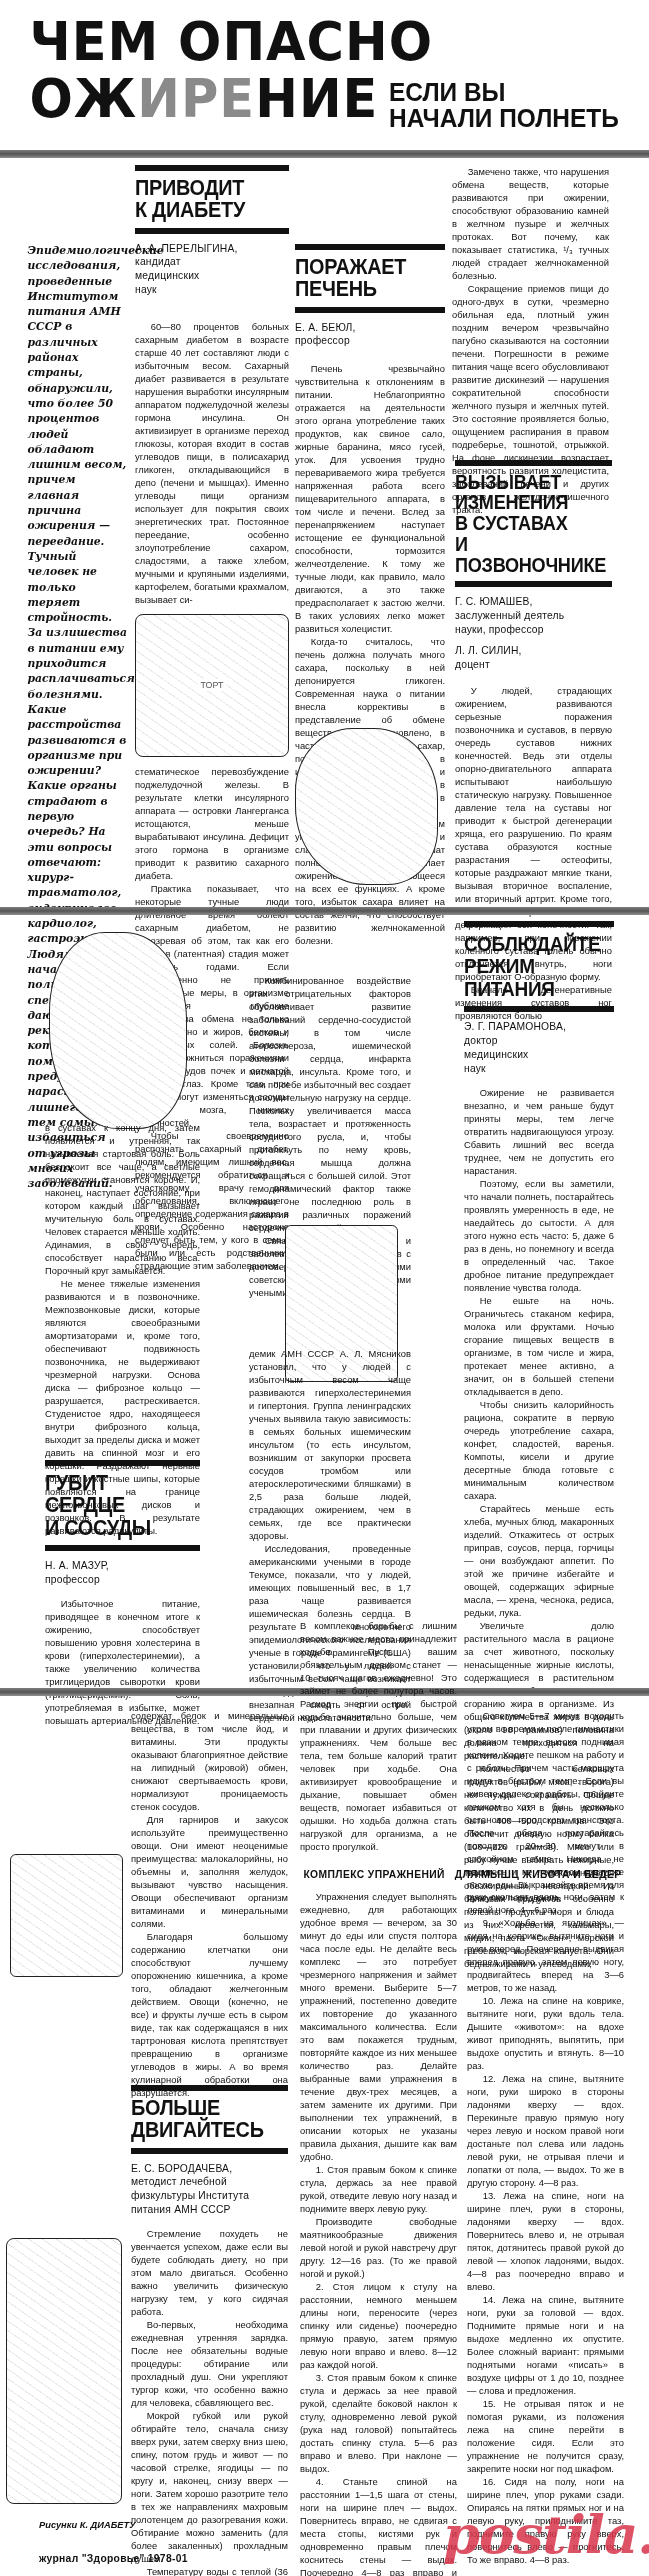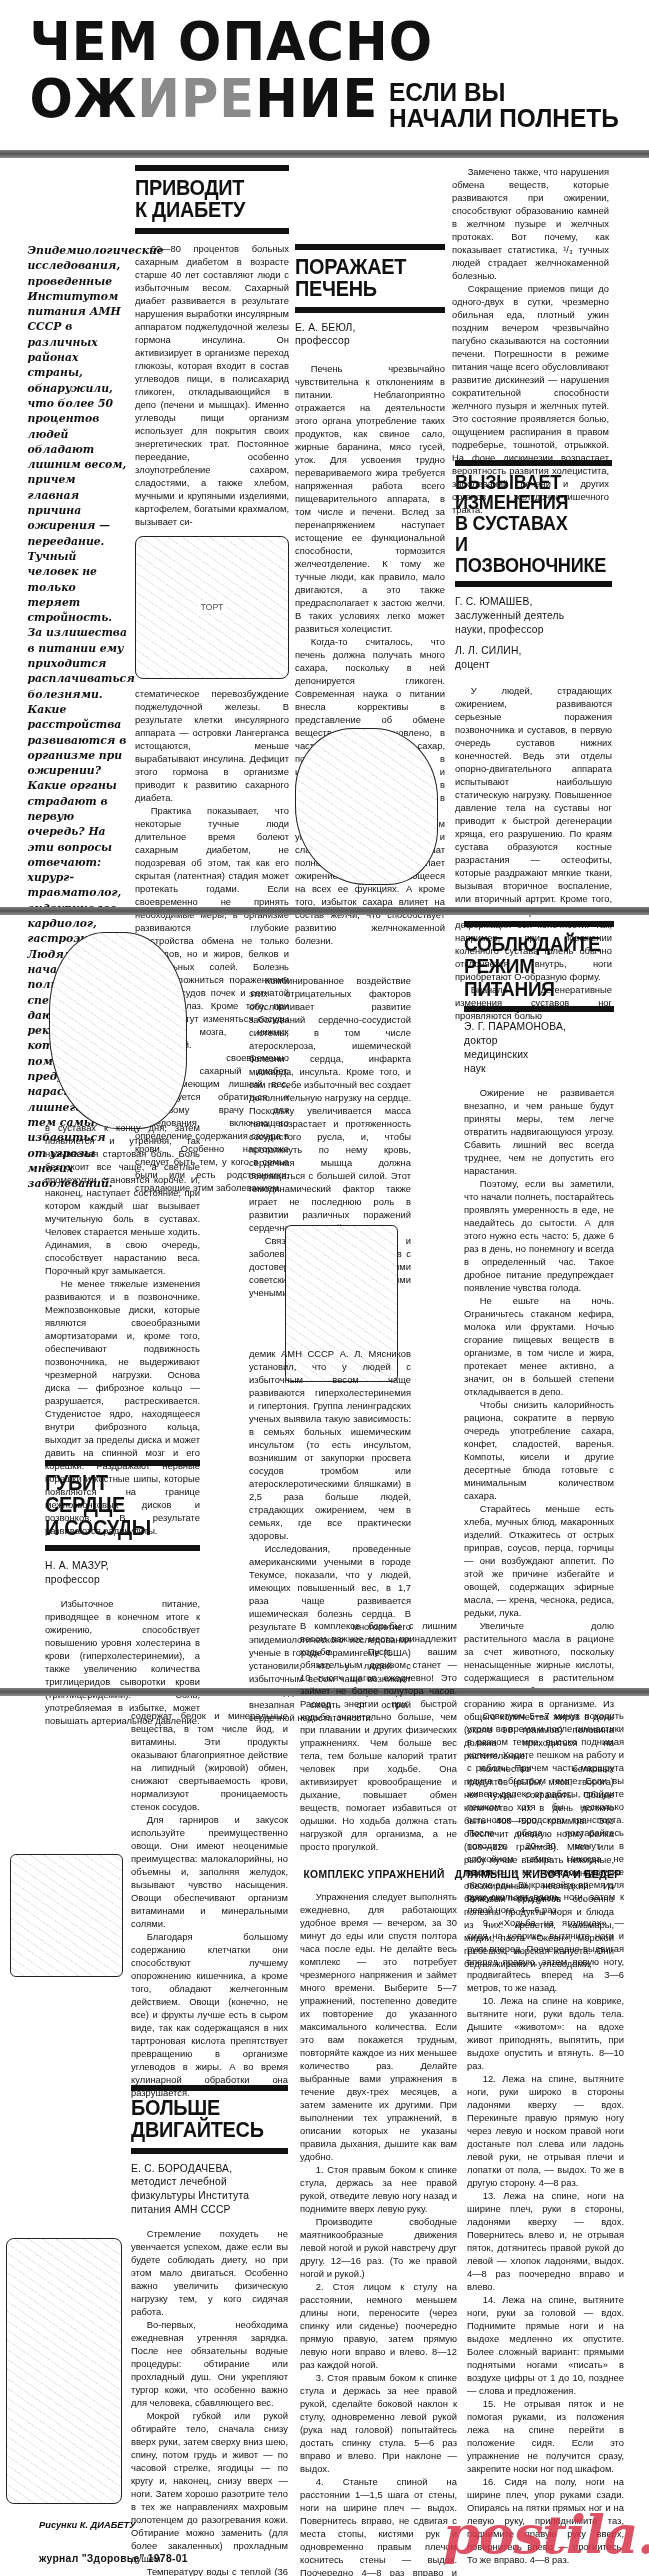--- a/index.html
+++ b/index.html
@@ -41,21 +41,25 @@
 
 <div class="abs lead" style="left:27.5px;top:243px;width:100px;font-size:10.8px;line-height:15.3px">Эпидемиологические исследования, проведенные Институтом питания АМН СССР в различных районах страны, обнаружили, что более 50 процентов людей обладают лишним весом, причем главная причина ожирения — переедание. Тучный человек не только теряет стройность. За излишества в питании ему приходится расплачиваться болезнями. Какие расстройства развиваются в организме при ожирении? Какие органы страдают в первую очередь? На эти вопросы отвечают: хирург-травматолог, эндокринолог, кардиолог, гастроэнтеролог. Людям, начавшим полнеть, специалисты дают рекомендации, которые помогут предупредить нарастание лишнего веса и тем самым избавиться от угрозы многих заболеваний.</div>
 
 <div class="sec" style="left:135px;top:165px;width:154px">
   <div class="bar"></div>
   <div class="head">
       <div>ПРИВОДИТ</div>
       <div>К ДИАБЕТУ</div>
     </div>
   <div class="bar"></div>
-  <div class="txt" style="margin-top:8px">
+  <div class="author">
+      <div>А. А. ПЕРЕЛЫГИНА,</div>
+      <div style="width:89px">кандидат медицинских наук</div>
+    </div>
+  <div class="txt" style="margin-top:23px">
       <p>60—80 процентов больных сахарным диабетом в возрасте старше 40 лет составляют люди с избыточным весом. Сахарный диабет развивается в результате нарушения выработки инсулярным аппаратом поджелудочной железы гормона инсулина. Он активизирует в организме переход глюкозы, которая входит в состав углеводов пищи, в полисахарид гликоген, откладывающийся в депо (печени и мышцах). Именно углеводы пищи организм использует для покрытия своих энергетических трат. Постоянное переедание, особенно злоупотребление сахаром, сладостями, а также хлебом, мучными и крупяными изделиями, картофелем, богатыми крахмалом, вызывает си-</p>
     </div>
   <div class="ill" style="position:relative;height:143px;margin:7.9px 0;border-radius:7.9px">
     <span>ТОРТ</span>
   </div>
   <div class="txt">
       <p style="text-indent:0">стематическое перевозбуждение поджелудочной железы. В результате клетки инсулярного аппарата — островки Лангерганса истощаются, меньше вырабатывают инсулина. Дефицит этого гормона в организме приводит к развитию сахарного диабета.</p>
       <p>Практика показывает, что некоторые тучные люди длительное время болеют сахарным диабетом, не подозревая об этом, так как его скрытая (латентная) стадия может протекать годами. Если своевременно не принять необходимые меры, в организме развиваются глубокие расстройства обмена не только углеводов, но и жиров, белков и минеральных солей. Болезнь может осложниться поражениями мелких сосудов почек и сетчатой оболочки глаз. Кроме того, при диабете могут изменяться сосуды сердца, мозга, нижних конечностей.</p>
       <p>Чтобы своевременно распознать сахарный диабет, людям, имеющим лишний вес, рекомендуется обратиться к участковому врачу для обследования, включающего определение содержания сахара в крови. Особенно настороже следует быть тем, у кого в семье были или есть родственники, страдающие этим заболеванием.</p>
     </div>

